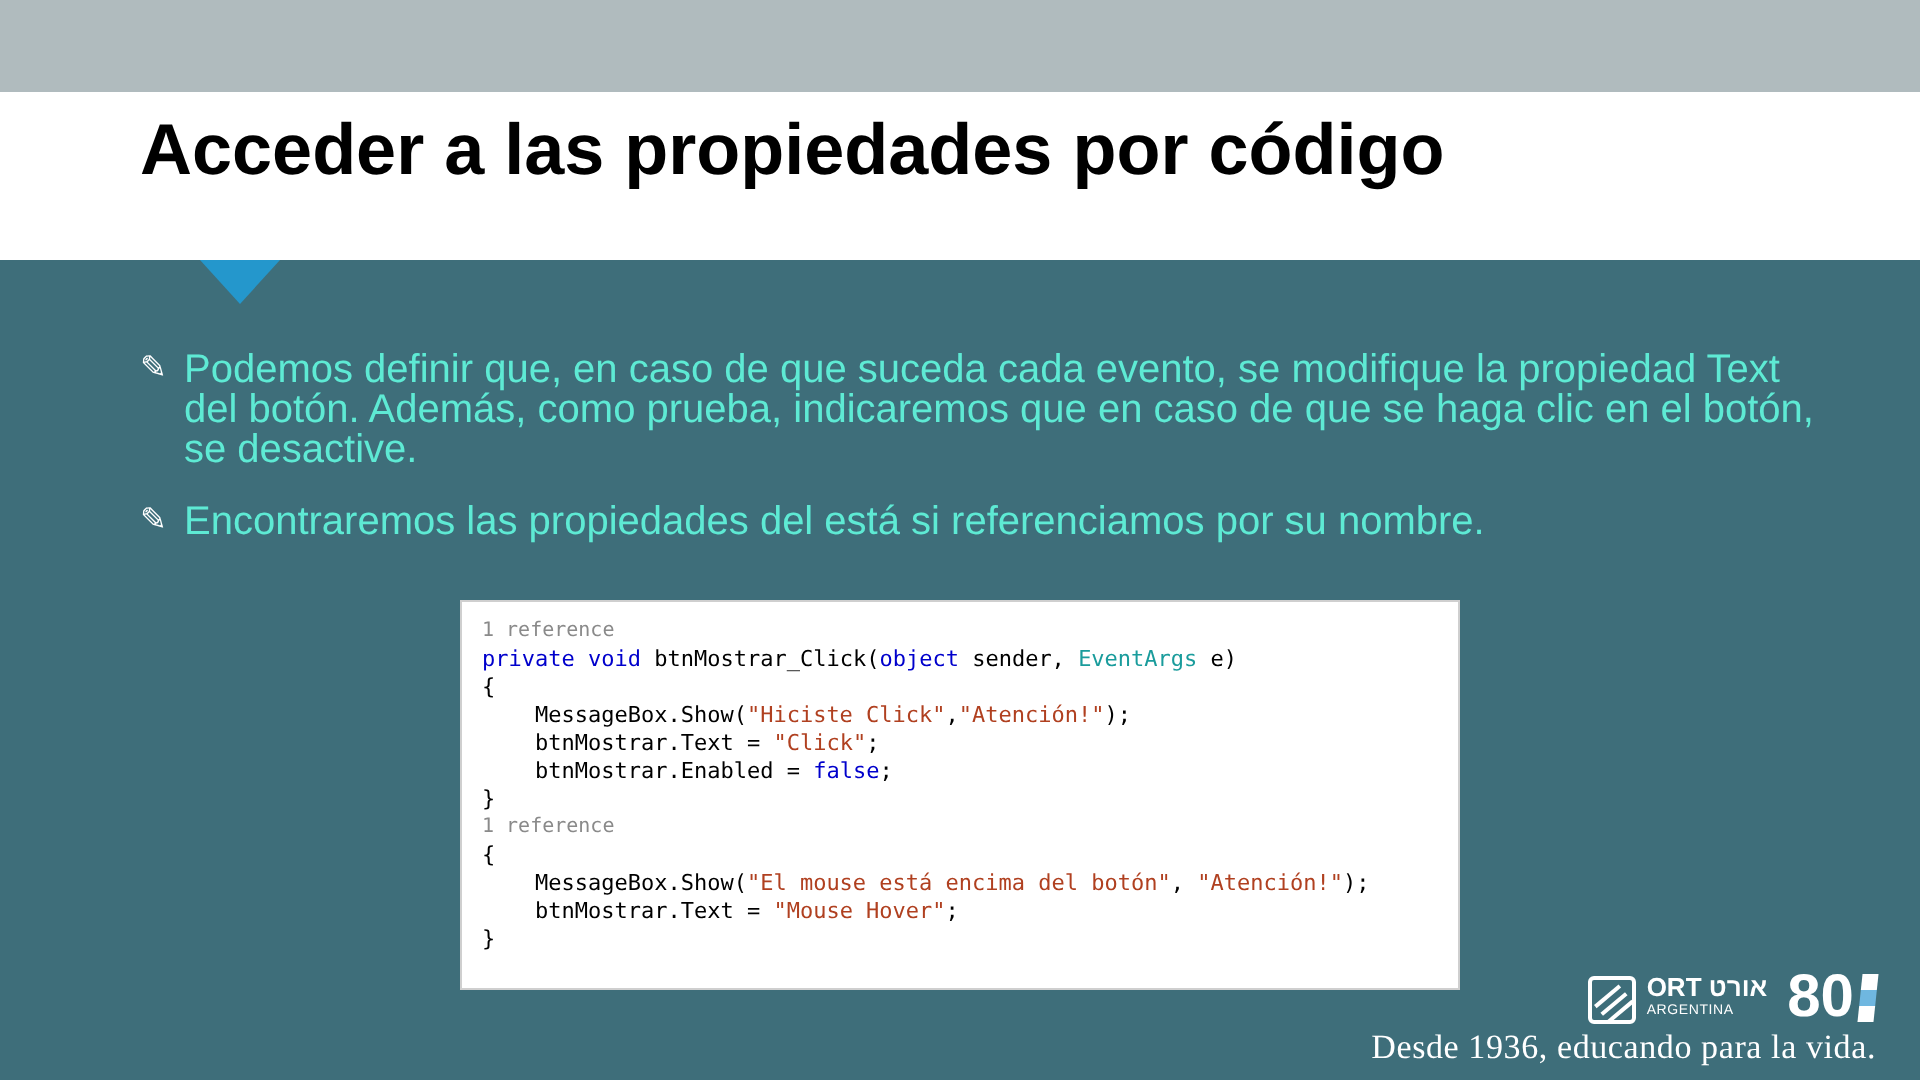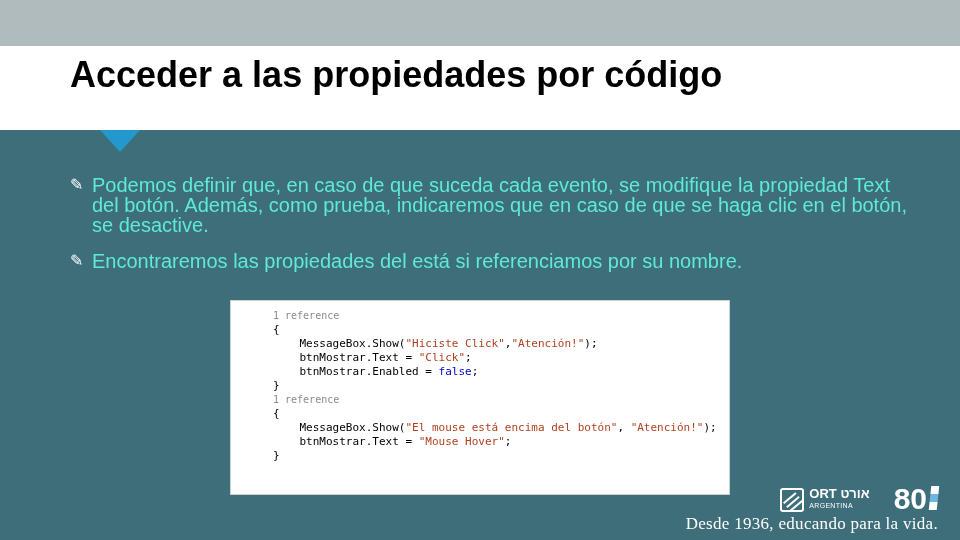--- a/index.html
+++ b/index.html
@@ -94,21 +94,21 @@
     line-height: 14px;
     padding: 8px 10px;
     color: #000;
     overflow: hidden;
   }
   .ref { color: #8a8a8a; font-size: 10px; }
   .kw { color: #0000cc; }
   .typ { color: #1a9c9c; }
   .str { color: #b04020; }
   .pln { color: #000; }
-  .code-line { white-space: pre; margin-left: 32px; }
+  .code-line { white-space: pre; }
   .footer {
     position: absolute;
     bottom: 0; left: 0; right: 0;
     height: 48px;
   }
   .tagline {
     position: absolute;
     right: 22px;
     bottom: 6px;
     color: #fff;
@@ -116,21 +116,21 @@
     font-size: 17px;
     letter-spacing: 0.3px;
     margin-top: 18px;
   }
   .logos {
     position: absolute;
     right: 22px;
     bottom: 28px;
     display: flex;
     align-items: flex-end;
-    gap: 24px;
+    gap: 10px;
   }
   .ort-logo {
     display: flex;
     align-items: center;
     gap: 5px;
   }
   .ort-leaf {
     width: 24px; height: 24px;
     border: 2px solid #fff;
     border-radius: 3px;
@@ -154,20 +154,21 @@
     font-size: 7px;
     font-weight: normal;
     letter-spacing: 0.3px;
   }
   .eighty {
     color: #fff;
     font-weight: bold;
     font-size: 30px;
     line-height: 26px;
     display: flex;
+    align-items: center;
     gap: 3px;
   }
   .ribbon {
     width: 8px; height: 24px;
     background: linear-gradient(180deg, #fff 0 33%, #6fb7e0 33% 66%, #fff 66% 100%);
     transform: skewX(-6deg);
   }
 </style>
 </head>
 <body>
@@ -185,20 +186,21 @@
     <div class="btext">Podemos definir que, en caso de que suceda cada evento, se modifique la propiedad Text del botón. Además, como prueba, indicaremos que en caso de que se haga clic en el botón, se desactive.</div>
   </div>
   <div class="bullet">
     <div class="bmark">✎</div>
     <div class="btext">Encontraremos las propiedades del está si referenciamos por su nombre.</div>
   </div>
 </div>
 
 <div class="code-panel">
   <div class="code-line ref">1 reference</div>
+  <div class="code-line"><span class="kw">private void</span><span class="pln"> btnMostrar_Click(</span><span class="kw">object</span><span class="pln"> sender, </span><span class="typ">EventArgs</span><span class="pln"> e)</span></div>
   <div class="code-line pln">{</div>
   <div class="code-line"><span class="pln">    MessageBox.Show(</span><span class="str">"Hiciste Click"</span><span class="pln">,</span><span class="str">"Atención!"</span><span class="pln">);</span></div>
   <div class="code-line"><span class="pln">    btnMostrar.Text = </span><span class="str">"Click"</span><span class="pln">;</span></div>
   <div class="code-line"><span class="pln">    btnMostrar.Enabled = </span><span class="kw">false</span><span class="pln">;</span></div>
   <div class="code-line pln">}</div>
   <div class="code-line ref">1 reference</div>
   <div class="code-line pln">{</div>
   <div class="code-line"><span class="pln">    MessageBox.Show(</span><span class="str">"El mouse está encima del botón"</span><span class="pln">, </span><span class="str">"Atención!"</span><span class="pln">);</span></div>
   <div class="code-line"><span class="pln">    btnMostrar.Text = </span><span class="str">"Mouse Hover"</span><span class="pln">;</span></div>
   <div class="code-line pln">}</div>

